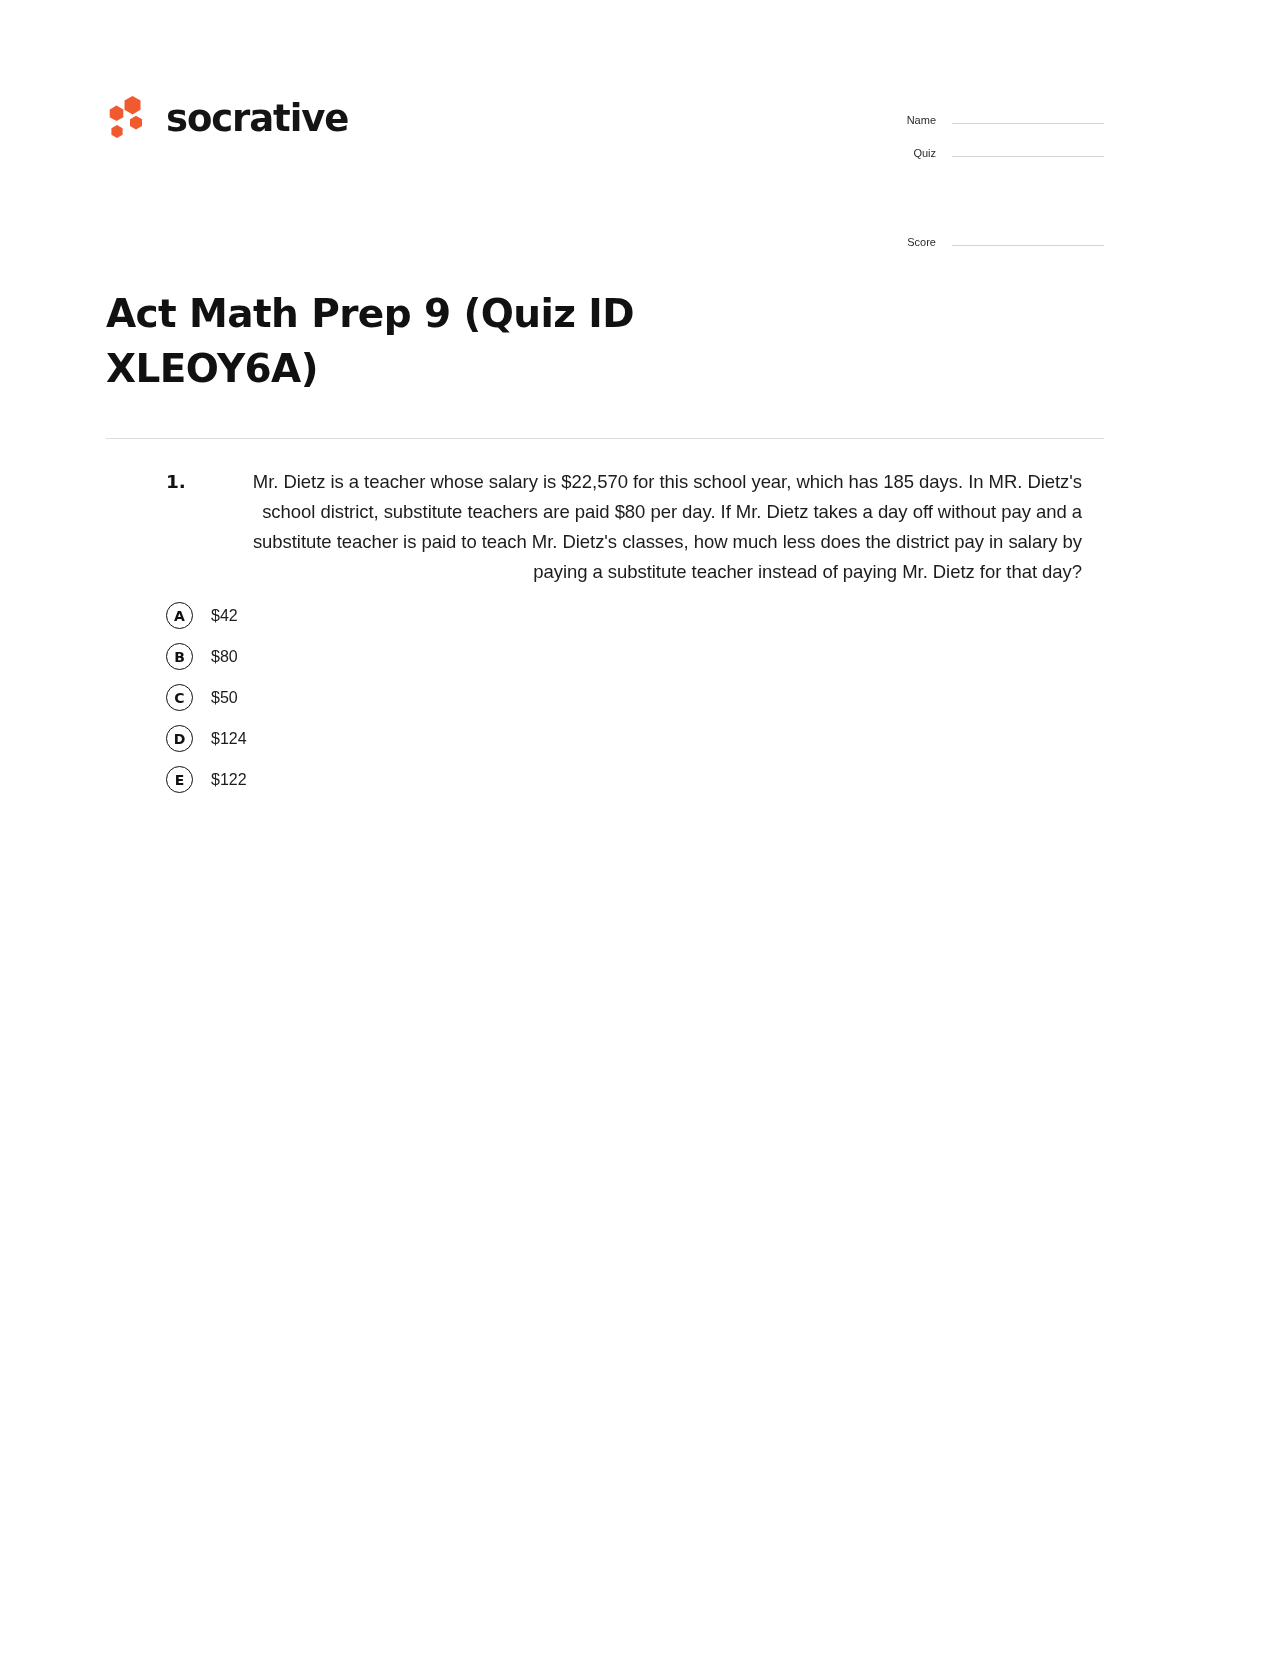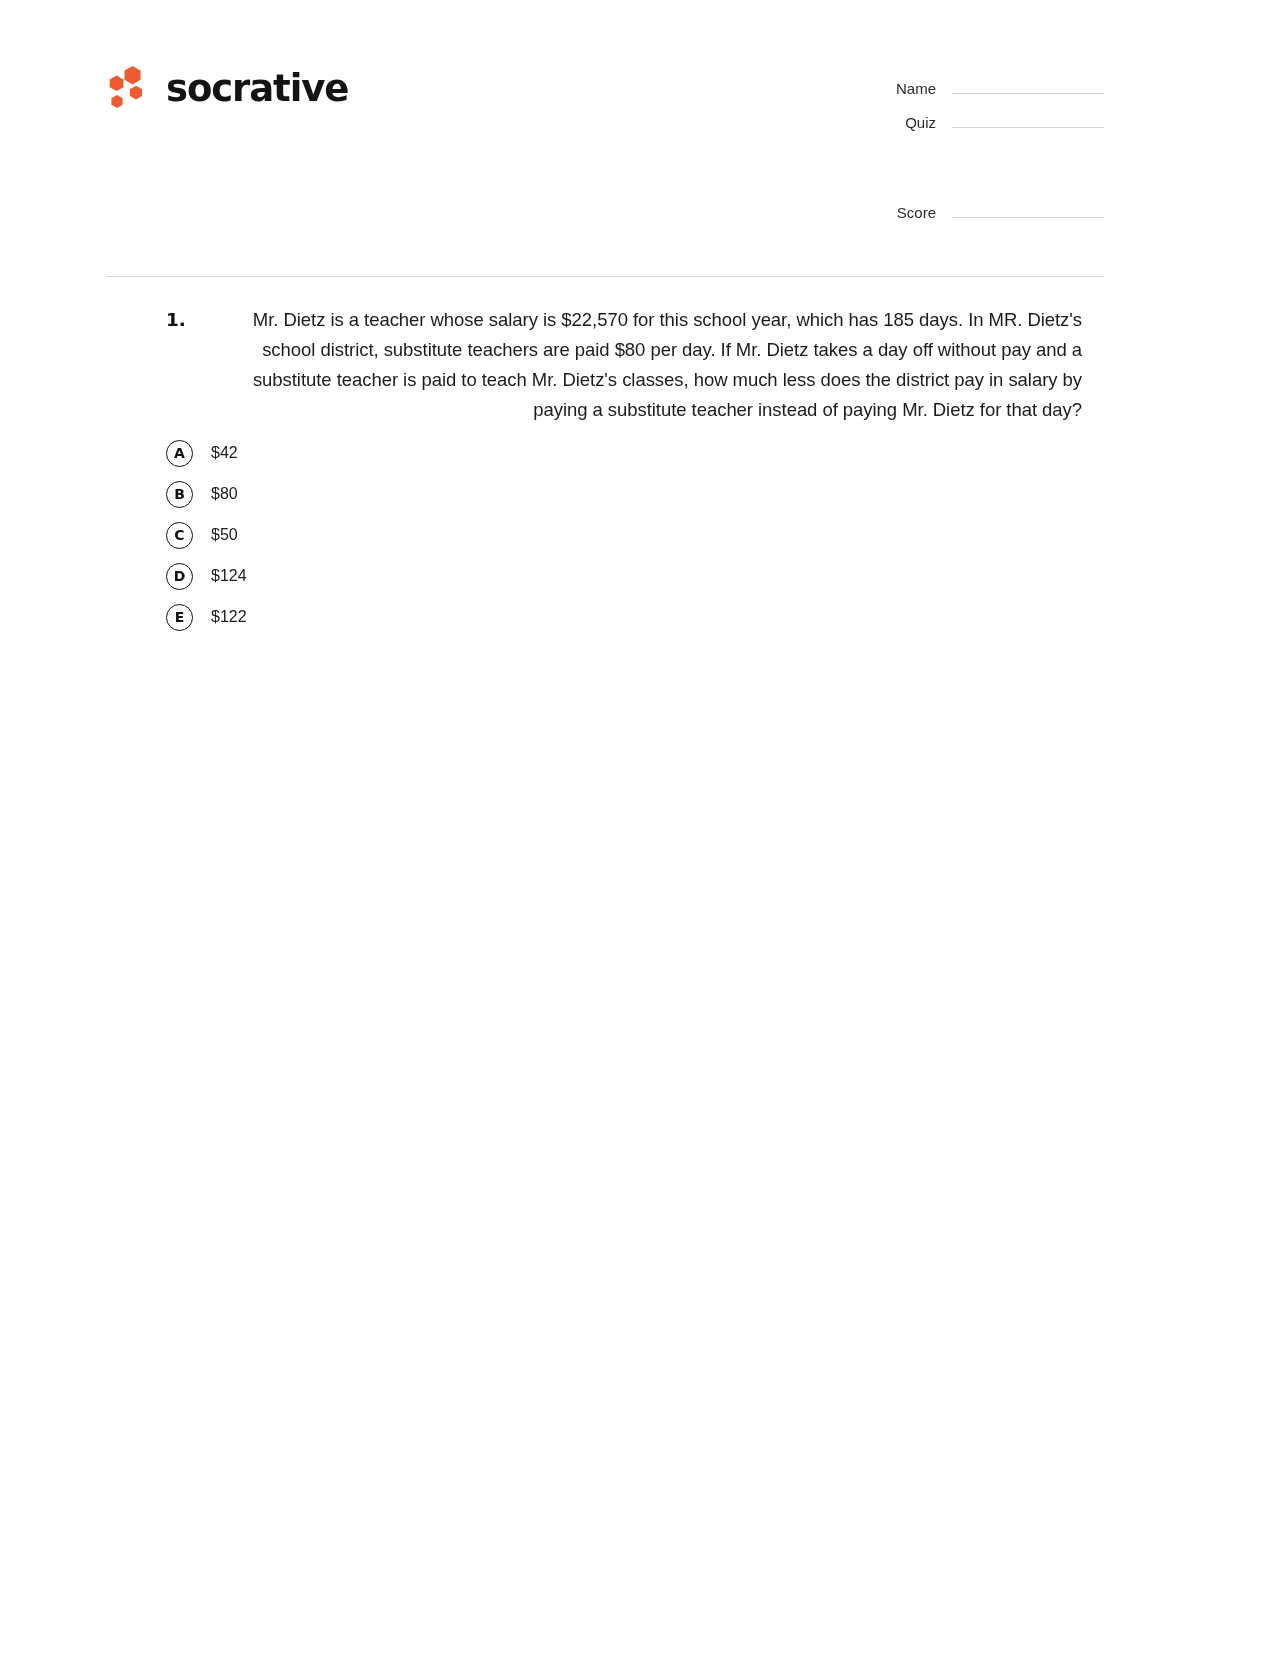--- a/index.html
+++ b/index.html
@@ -27,21 +27,21 @@
     left: 106px;
     top: 0;
     width: 998px;
   }
 
   
   .header {
     display: flex;
     justify-content: space-between;
     align-items: flex-start;
-    padding-top: 58px;
+    padding-top: 88px;
   }
 
   .brand {
     display: flex;
     align-items: center;
     gap: 14px;
     height: 58px;
   }
   .brand-mark {
     width: 46px;
@@ -63,21 +63,21 @@
     width: 238px;
     padding-top: 18px;
   }
   .field-row {
     display: flex;
     align-items: baseline;
     justify-content: flex-end;
     margin-bottom: 12px;
   }
   .field-label {
-    font-size: 15px;
+    font-size: 11px;
     color: #2b2b2b;
     white-space: nowrap;
     text-align: right;
     line-height: 1.2;
   }
   .field-line {
     width: 152px;
     margin-left: 16px;
     border-bottom: 1.6px solid #d4d4d4;
     height: 17px;
@@ -204,20 +204,23 @@
           <div class="field-line"></div>
         </div>
         <div class="field-row score">
           <div class="field-label">Score</div>
           <div class="field-line"></div>
         </div>
       </div>
 
     </div>
 
+    <div class="title-block">
+      <h1 class="quiz-title">Act Math Prep 9 (Quiz ID XLEOY6A)</h1>
+    </div>
 
     <div class="divider"></div>
 
     <div class="questions">
 
       <div class="question">
         <div class="q-head">
           <div class="q-number">1.</div>
           <div class="q-text">Mr. Dietz is a teacher whose salary is $22,570 for this school year, which has 185 days. In MR. Dietz's school district, substitute teachers are paid $80 per day. If Mr. Dietz takes a day off without pay and a substitute teacher is paid to teach Mr. Dietz's classes, how much less does the district pay in salary by paying a substitute teacher instead of paying Mr. Dietz for that day?</div>
         </div>

